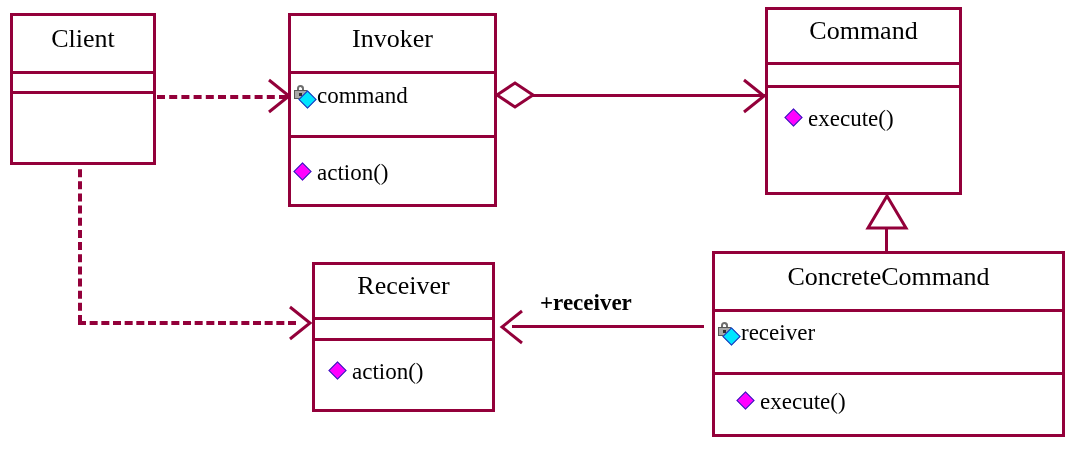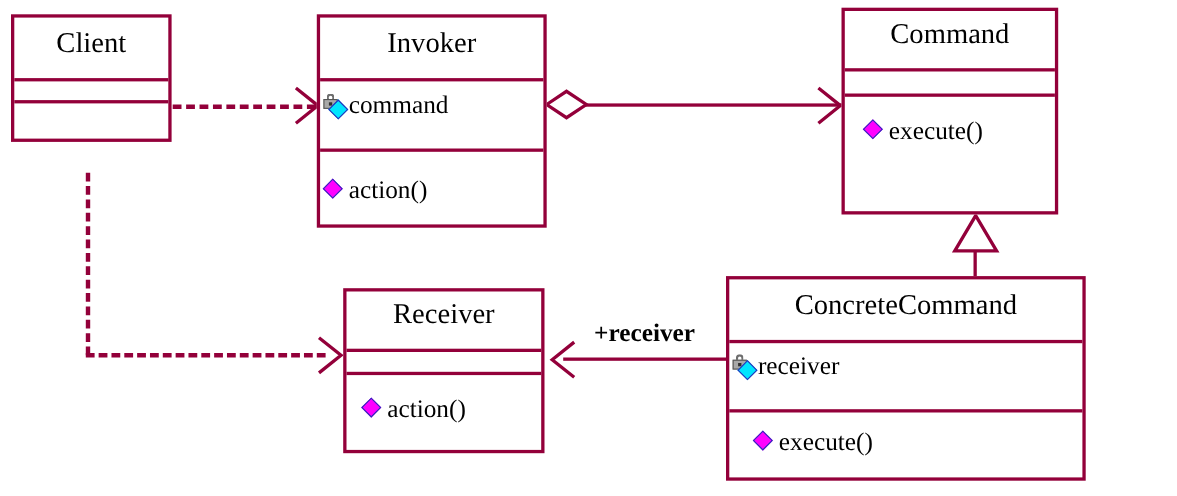--- a/index.html
+++ b/index.html
@@ -162,21 +162,21 @@
   <svg class="conn-svg" style="left:861px; top:193px; width:52px; height:40px;" viewBox="0 0 52 40">
     <polygon points="26,3 45,35 7,35" fill="#ffffff" stroke="#93003a" stroke-width="3"></polygon>
   </svg>
 
   <div class="line h" style="left:512px; top:325px; width:192px;"></div>
   <svg class="conn-svg" style="left:494px; top:307px; width:32px; height:40px;" viewBox="0 0 32 40">
     <polyline points="28,4 8,20 28,36" fill="none" stroke="#93003a" stroke-width="3"></polyline>
   </svg>
   <div class="edge-label" style="left:540px; top:290px;font-weight:bold;">+receiver</div>
 
-  <div class="uml-class" style="left:10px; top:13px; width:146px; height:116px;">
+  <div class="uml-class" style="left:10px; top:13px; width:146px; height:152px;">
     <div class="uml-compartment" style="height:55px;">
       <div class="uml-title" style="padding-top:10px;">Client</div>
     </div>
     <div class="uml-compartment" style="height:20px;"></div>
     <div class="uml-compartment" style="height:66px;"></div>
   </div>
 
   <div class="uml-class" style="left:288px; top:13px; width:209px; height:194px;">
     <div class="uml-compartment" style="height:55px;">
       <div class="uml-title" style="padding-top:10px;">Invoker</div>
@@ -227,21 +227,21 @@
     <div class="uml-compartment" style="height:71px;">
       <div class="uml-member" style="margin-top:18px; padding-left:14px;">
         <span class="icon-wrap">
           <span class="diamond magenta method"></span>
         </span>
         <span class="member-label">action()</span>
       </div>
     </div>
   </div>
 
-  <div class="uml-class" style="left:660px; top:251px; width:327px; height:186px;">
+  <div class="uml-class" style="left:712px; top:251px; width:353px; height:186px;">
     <div class="uml-compartment" style="height:55px;">
       <div class="uml-title" style="padding-top:10px;">ConcreteCommand</div>
     </div>
     <div class="uml-compartment" style="height:63px;">
       <div class="uml-member" style="margin-top:8px;">
         <span class="icon-wrap">
           <span class="lock">
             <span class="lock-shackle"></span>
             <span class="lock-body"></span>
             <span class="lock-keyhole"></span>

